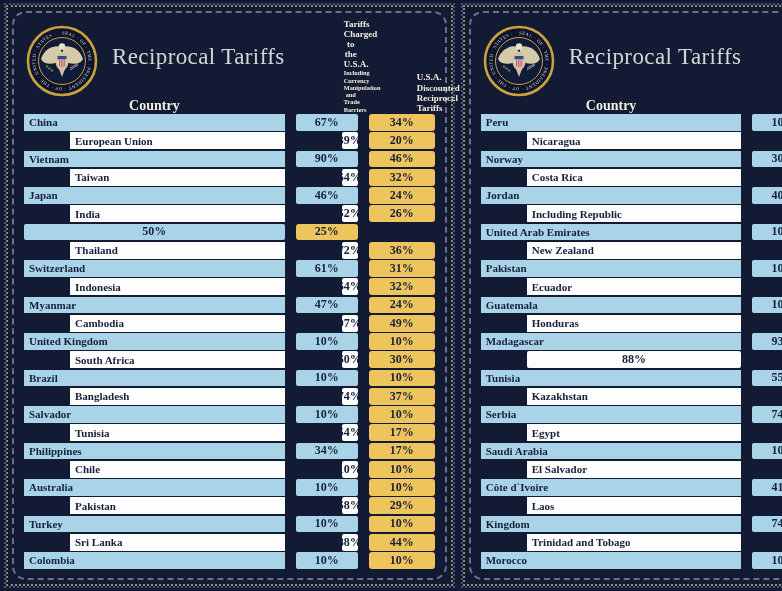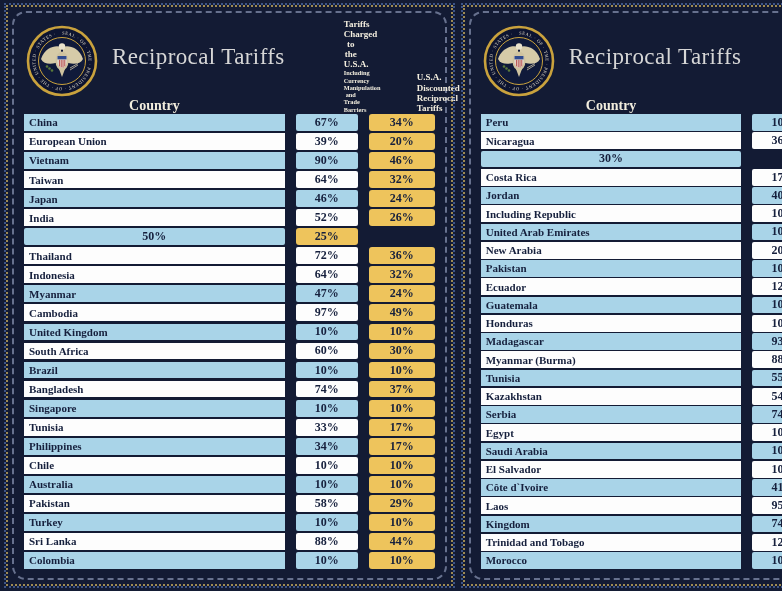--- a/index.html
+++ b/index.html
@@ -24,21 +24,21 @@
     font-size:14px;font-weight:bold;color:var(--header_text);margin-top:45px;}
   .hdr-col{align-self:end;text-align:center;color:var(--header_text);padding-bottom:3px;margin-left:48px;}
   .hl{font-size:9px;font-weight:bold;line-height:1.12;}
   .hs{font-size:6.3px;font-weight:bold;line-height:1.15;}
   .rows{flex:1;display:flex;flex-direction:column;justify-content:space-between;margin-top:3px;}
   .row{display:grid;grid-template-columns:1fr 62px 66px;column-gap:11px;height:16.8px;}
   .cell{display:flex;align-items:center;border-radius:2px;color:var(--text_dark);}
   .cell.country{padding-left:5px;font-size:11px;font-weight:bold;border-radius:0;}
   .cell.pct{justify-content:center;font-size:12px;font-weight:bold;}
   .row.b .country, .row.b .charged{background:var(--row_blue);}
-  .row.w .country, .row.w .charged{background:var(--row_white);}
+  .row.w .country, .row.w .charged{background:var(--row_white);margin-left:46px;}
   .cell.gold{background:var(--cell_gold);border-radius:3px;}
 </style>
 </head>
 <body>
 
 <div class="board">
 
   <section class="card">
     <div class="frame">
       <div class="hdr">
@@ -115,20 +115,25 @@
           </div>
           <div class="row b">
             <div class="cell pct charged">50%</div>
             <div class="cell pct gold">25%</div>
           </div>
           <div class="row w">
             <div class="cell country">Thailand</div>
             <div class="cell pct charged">72%</div>
             <div class="cell pct gold">36%</div>
           </div>
+          <div class="row b">
+            <div class="cell country">Switzerland</div>
+            <div class="cell pct charged">61%</div>
+            <div class="cell pct gold">31%</div>
+          </div>
           <div class="row w">
             <div class="cell country">Indonesia</div>
             <div class="cell pct charged">64%</div>
             <div class="cell pct gold">32%</div>
           </div>
           <div class="row b">
             <div class="cell country">Myanmar</div>
             <div class="cell pct charged">47%</div>
             <div class="cell pct gold">24%</div>
           </div>
@@ -151,27 +156,27 @@
             <div class="cell country">Brazil</div>
             <div class="cell pct charged">10%</div>
             <div class="cell pct gold">10%</div>
           </div>
           <div class="row w">
             <div class="cell country">Bangladesh</div>
             <div class="cell pct charged">74%</div>
             <div class="cell pct gold">37%</div>
           </div>
           <div class="row b">
-            <div class="cell country">Singapore</div>
+            <div class="cell country">Salvador</div>
             <div class="cell pct charged">10%</div>
             <div class="cell pct gold">10%</div>
           </div>
           <div class="row w">
             <div class="cell country">Tunisia</div>
-            <div class="cell pct charged">33%</div>
+            <div class="cell pct charged">54%</div>
             <div class="cell pct gold">17%</div>
           </div>
           <div class="row b">
             <div class="cell country">Philippines</div>
             <div class="cell pct charged">34%</div>
             <div class="cell pct gold">17%</div>
           </div>
           <div class="row w">
             <div class="cell country">Chile</div>
             <div class="cell pct charged">10%</div>
@@ -249,40 +254,41 @@
       <div class="rows">
           <div class="row b">
             <div class="cell country">Peru</div>
             <div class="cell pct charged">10%</div>
           </div>
           <div class="row w">
             <div class="cell country">Nicaragua</div>
             <div class="cell pct charged">36%</div>
           </div>
           <div class="row b">
+            <div class="cell country">Norway</div>
             <div class="cell pct charged">30%</div>
           </div>
           <div class="row w">
             <div class="cell country">Costa Rica</div>
             <div class="cell pct charged">17%</div>
           </div>
           <div class="row b">
             <div class="cell country">Jordan</div>
             <div class="cell pct charged">40%</div>
           </div>
           <div class="row w">
             <div class="cell country">Including Republic</div>
             <div class="cell pct charged">10%</div>
           </div>
           <div class="row b">
             <div class="cell country">United Arab Emirates</div>
             <div class="cell pct charged">10%</div>
           </div>
           <div class="row w">
-            <div class="cell country">New Arabia</div>
+            <div class="cell country">New Zealand</div>
             <div class="cell pct charged">20%</div>
           </div>
           <div class="row b">
             <div class="cell country">Pakistan</div>
             <div class="cell pct charged">10%</div>
           </div>
           <div class="row w">
             <div class="cell country">Ecuador</div>
             <div class="cell pct charged">12%</div>
           </div>
@@ -292,21 +298,20 @@
           </div>
           <div class="row w">
             <div class="cell country">Honduras</div>
             <div class="cell pct charged">10%</div>
           </div>
           <div class="row b">
             <div class="cell country">Madagascar</div>
             <div class="cell pct charged">93%</div>
           </div>
           <div class="row w">
-            <div class="cell country">Myanmar (Burma)</div>
             <div class="cell pct charged">88%</div>
           </div>
           <div class="row b">
             <div class="cell country">Tunisia</div>
             <div class="cell pct charged">55%</div>
           </div>
           <div class="row w">
             <div class="cell country">Kazakhstan</div>
             <div class="cell pct charged">54%</div>
           </div>

